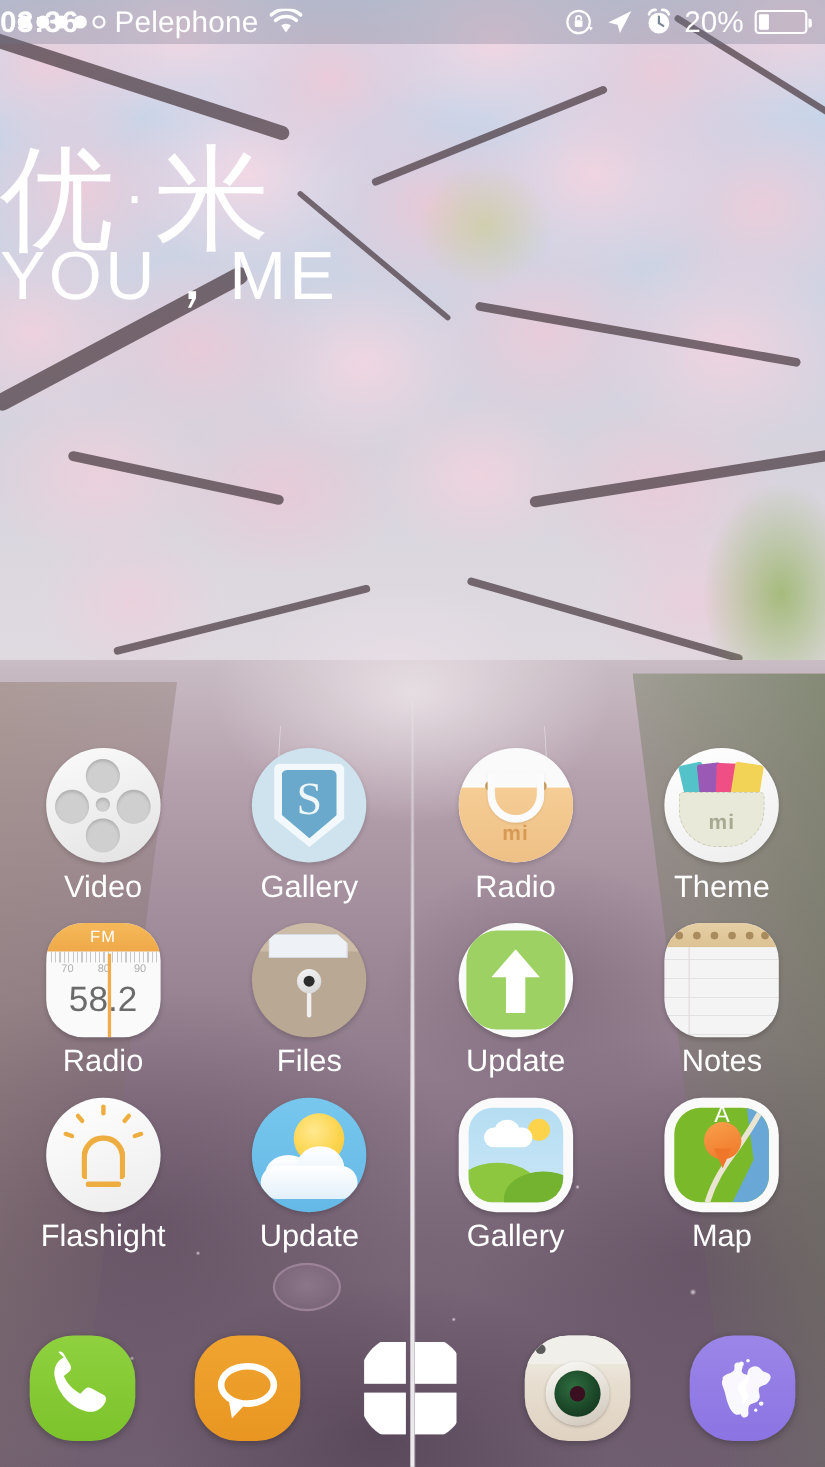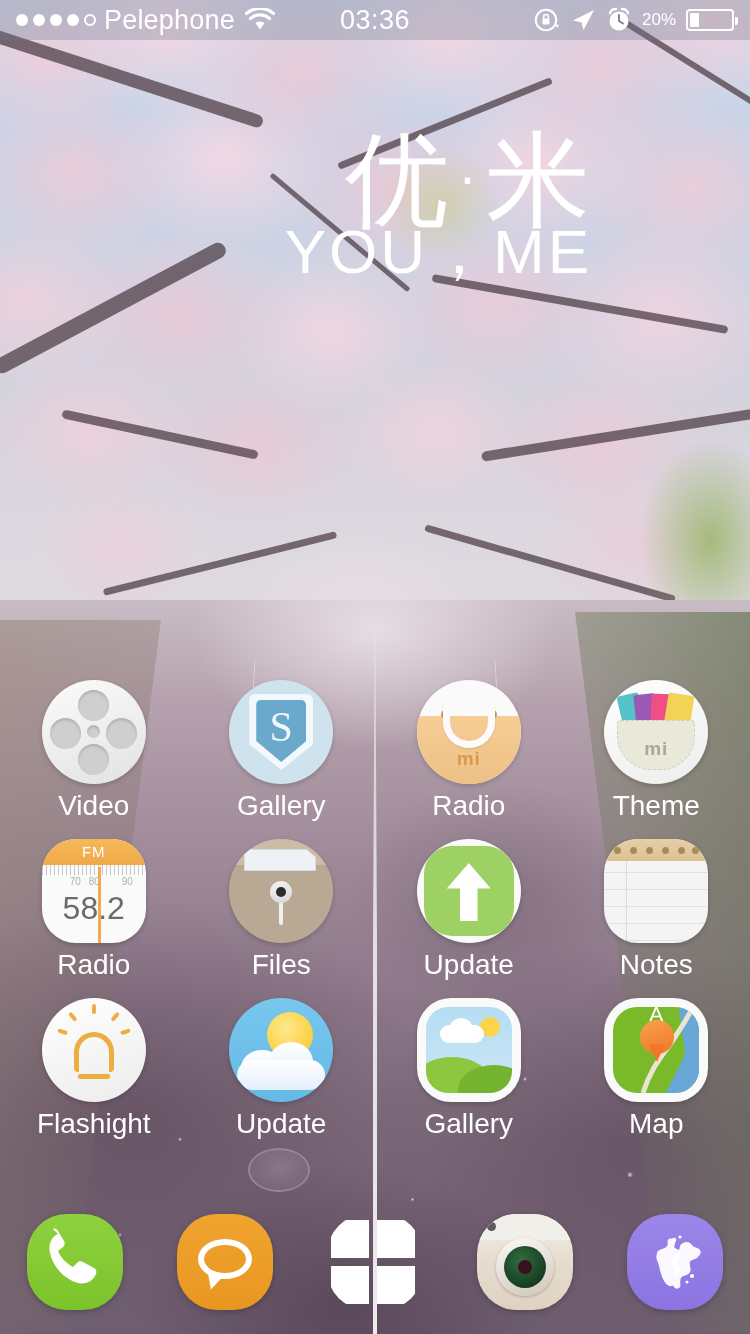--- a/index.html
+++ b/index.html
@@ -110,21 +110,21 @@
   }
   .manhole {
     position:absolute; left:248px; top:1148px; width:62px; height:44px;
     border-radius:50%; border:2px solid rgba(180,152,175,.55);
     background:radial-gradient(ellipse at 50% 45%, rgba(172,146,168,.45) 0%, rgba(150,126,148,.30) 70%);
   }
 
   
   #wp-brand {
     position:absolute; left:0; top:125px; width:592px;
-    text-align:right; color:#fff; pointer-events:none;
+    text-align:left; color:#fff; pointer-events:none;
   }
   #wp-brand .cn {
     font-size:104px; line-height:110px; font-weight:300; letter-spacing:2px;
     font-family:"DejaVu Sans", sans-serif;
   }
   #wp-brand .en {
     font-size:62px; line-height:62px; font-weight:300; letter-spacing:3px;
     margin-top:-14px; font-family:"Liberation Sans", sans-serif;
   }
 
@@ -134,28 +134,28 @@
     display:flex; align-items:center; color:#fff;
     font-size:26px; padding:0 16px;
     background:rgba(110,120,140,.30);
   }
   .sb-left { display:flex; align-items:center; gap:8px; }
   .sig-dots { display:flex; align-items:center; gap:5px; }
   .sig-dots i { width:12px; height:12px; border-radius:50%; background:#fff; display:block; }
   .sig-dots i.hollow { background:transparent; border:2px solid #fff; width:12px; height:12px; }
   .carrier { font-size:27px; letter-spacing:.2px; }
   .sb-center {
-    position:absolute; left:0; right:0; text-align:center;
-    font-size:27px; font-weight:400; letter-spacing:.5px;
+    position:absolute; left:0; right:0; 
+    font-size:27px; font-weight:700; letter-spacing:.5px;
   }
   .sb-right {
     margin-left:auto; display:flex; align-items:center; gap:10px;
     position:relative; z-index:2;
   }
-  .batt-pct { font-size:17px; }
+  .batt-pct { font-size:27px; }
   .batt {
     width:48px; height:22px; border:2px solid #fff; border-radius:4px;
     position:relative; display:inline-block;
   }
   .batt::after {
     content:""; position:absolute; right:-6px; top:6px;
     width:3px; height:8px; background:#fff; border-radius:0 2px 2px 0;
   }
   .batt .fill {
     position:absolute; left:2px; top:2px; bottom:2px; background:#fff; border-radius:1px;
@@ -259,21 +259,21 @@
   }
   .ic-radio .ticks {
     position:absolute; left:0; top:26px; width:104px; height:10px;
     background:repeating-linear-gradient(90deg, #c8c8c8 0 1px, transparent 1px 4px);
   }
   .ic-radio .nums {
     position:absolute; left:0; top:37px; width:104px; height:12px;
     color:#b0b0b0; font-size:10px;
   }
   .ic-radio .nums span { position:absolute; }
-  .ic-radio .n1 { left:28px;text-align:center; } .ic-radio .n2 { left:47px; } .ic-radio .n3 { left:80px; }
+  .ic-radio .n1 { left:14px;text-align:center; } .ic-radio .n2 { left:47px; } .ic-radio .n3 { left:80px; }
   .ic-radio .needle {
     position:absolute; left:56px; top:28px; width:3px; height:76px; background:#f0ab4c;
   }
   .ic-radio .freq {
     position:absolute; left:0; right:0; top:52px; text-align:center;
     color:#6b6b6b; font-size:32px; font-weight:300; line-height:34px;
   }
 
   
   .ic-files { background:#b9a894; }

